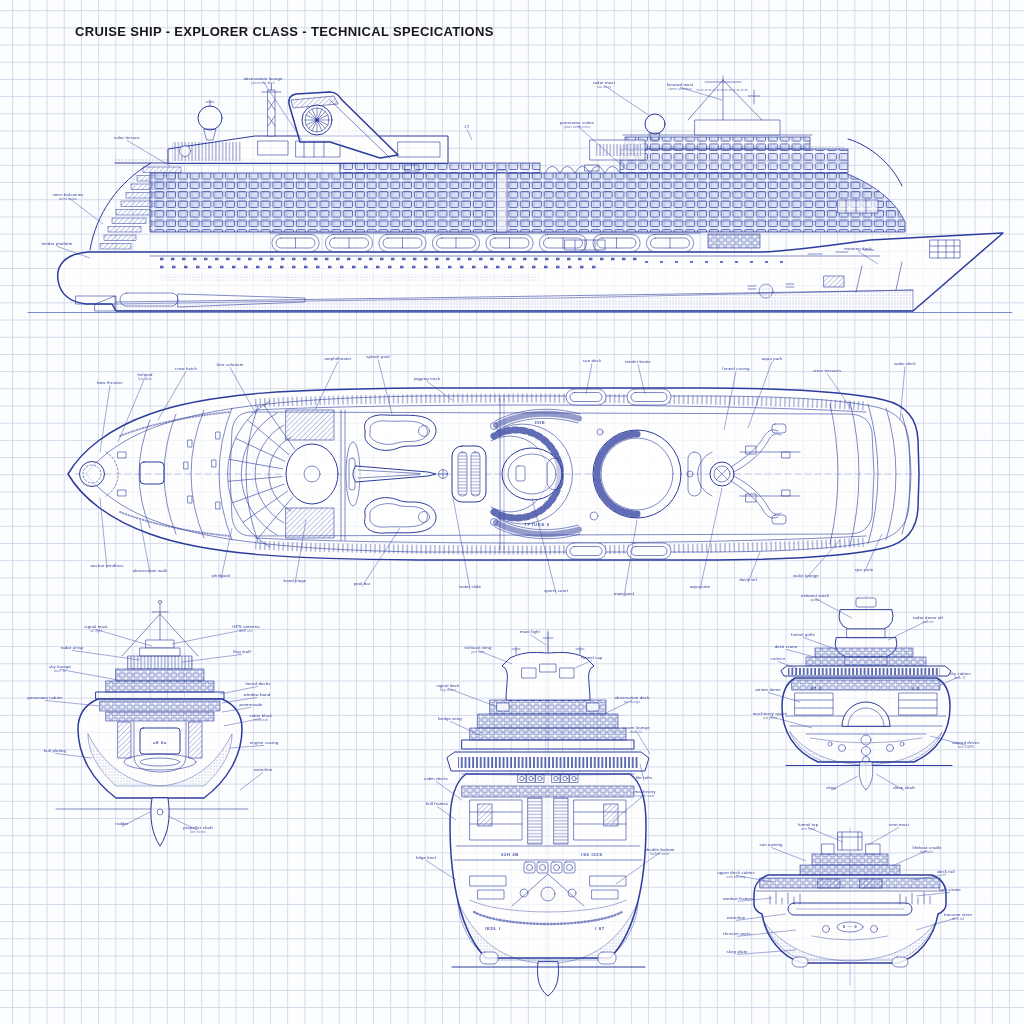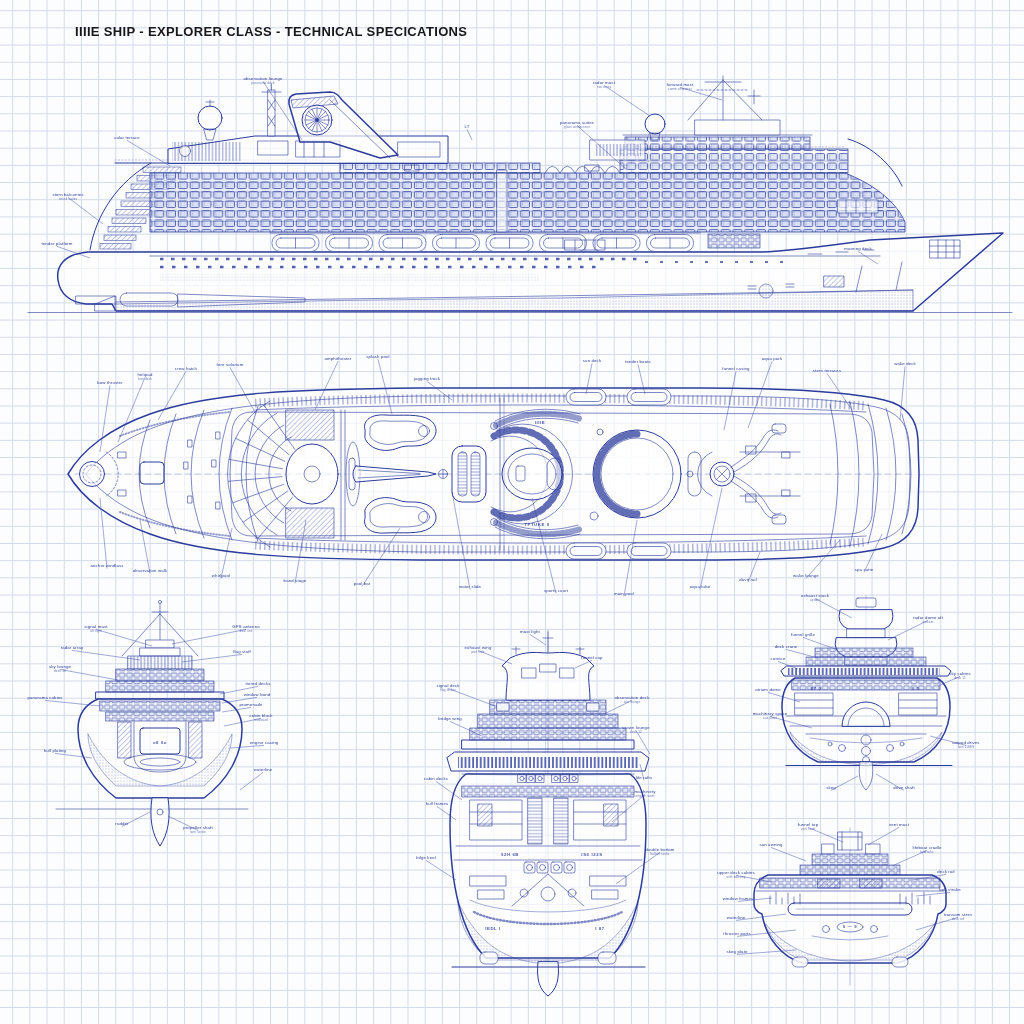--- a/index.html
+++ b/index.html
@@ -26,21 +26,21 @@
   .inkf{fill:#2c3c9c}
   .lbl{font-family:"Liberation Sans",sans-serif;font-size:4.3px;fill:#2b3a97;letter-spacing:.15px}
   .sub{font-size:3.1px;opacity:.7}
   .mark{opacity:.85;letter-spacing:.6px;font-weight:700}
   .ldr{stroke:#3a49a8;stroke-width:.55;fill:none;opacity:.85}
 </style>
 </head>
 <body>
 
 <div class="paper">
-  <div class="title">IIIIE SHIP - EXPLORER CLASS - TECHNICAL SPECICATIONS</div>
+  <div class="title">CRUISE SHIP - EXPLORER CLASS - TECHNICAL SPECICATIONS</div>
 
   <svg class="bp" width="1024" height="1024" viewBox="0 0 1024 1024">
     <defs>
       <pattern id="cab" width="11.8" height="9.5" patternUnits="userSpaceOnUse">
         <rect x="1.3" y="1.5" width="9" height="6.6" rx="1" fill="#c7d2ef" fill-opacity=".5" stroke="#2c3c9c" stroke-width=".75"></rect>
         <line x1="3.6" y1="2.2" x2="3.6" y2="7.4" stroke="#2c3c9c" stroke-width=".35" opacity=".6"></line>
       </pattern>
       <pattern id="cabS" width="7.4" height="6.4" patternUnits="userSpaceOnUse">
         <rect x=".9" y=".9" width="5.6" height="4.4" rx=".7" fill="#c7d2ef" fill-opacity=".45" stroke="#2c3c9c" stroke-width=".55"></rect>
       </pattern>

